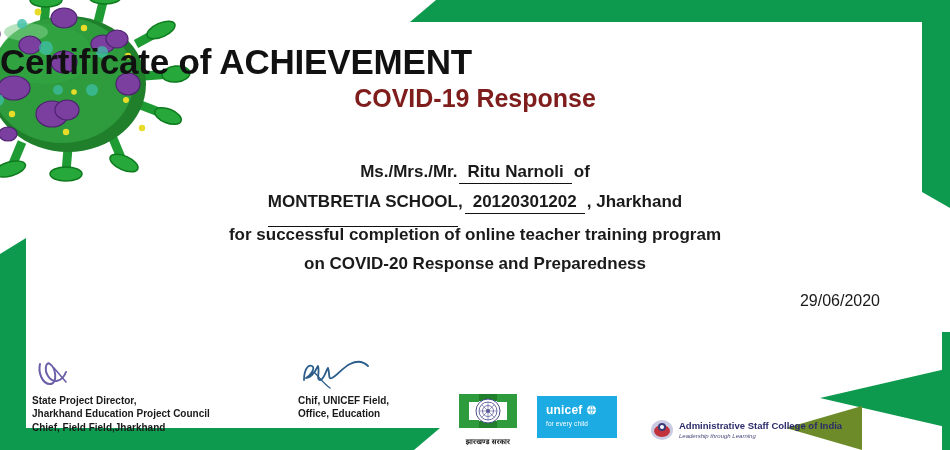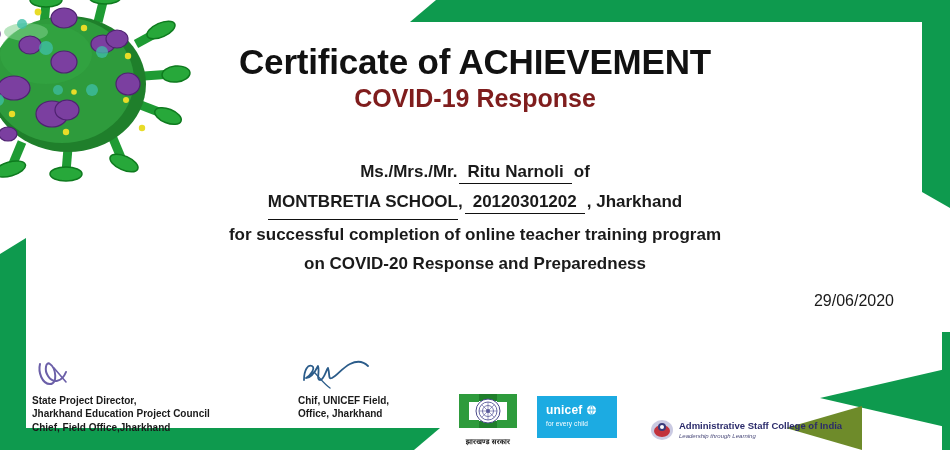--- a/index.html
+++ b/index.html
@@ -93,21 +93,21 @@
     top: 0;
     left: 0;
     width: 950px;
     height: 450px;
   }
   #title-main {
     position: absolute;
     top: 42px;
     left: 0;
     width: 950px;
-    text-align: center;
+    text-align: left;
     font-size: 35px;
     font-weight: bold;
     color: #111111;
     letter-spacing: -0.2px;
   }
   #title-sub {
     position: absolute;
     top: 84px;
     left: 0;
     width: 950px;
@@ -133,27 +133,27 @@
   #line-topic      { top: 254px; }
 
   .fill-blank {
     display: inline-block;
     border-bottom: 1.6px solid #111;
     padding: 0 8px 1px 8px;
     margin: 0 2px;
   }
   .underline-plain {
     border-bottom: 1.6px solid #111;
-    padding-bottom: 8px;
+    padding-bottom: 15px;
   }
 
   #issue-date {
     position: absolute;
     top: 292px;
-    right: 56px;
+    right: 70px;
     font-size: 16px;
     color: #1a1a1a;
     font-weight: normal;
   }
 
   
   .sig-block { position: absolute; }
   #sig-block-state  { left: 32px;  top: 358px; }
   #sig-block-unicef { left: 298px; top: 358px; }
 
@@ -326,32 +326,32 @@
 
     <div id="issue-date">29/06/2020</div>
 
     <div class="sig-block" id="sig-block-state">
       <svg class="sig-mark" width="70" height="32" viewBox="0 0 70 32">
         <path d="M8 6 C6 14, 10 26, 18 26 C26 26, 24 10, 18 6 C14 3, 12 12, 16 18 C21 26, 30 24, 34 14" stroke="#6B5FA8" stroke-width="2" fill="none" stroke-linecap="round"></path>
         <path d="M22 10 L34 24" stroke="#6B5FA8" stroke-width="1.6" fill="none" stroke-linecap="round"></path>
       </svg>
       <div class="sig-caption">State Project Director,</div>
       <div class="sig-caption">Jharkhand Education Project Council</div>
-      <div class="sig-caption">Chief, Field Office,Jharkhand</div>
+      <div class="sig-caption">Chief, Field Field,Jharkhand</div>
     </div>
 
     <div class="sig-block" id="sig-block-unicef">
       <svg class="sig-mark" width="90" height="32" viewBox="0 0 90 32">
         <path d="M6 22 C6 12, 10 6, 14 8 C18 10, 12 18, 8 20 C14 20, 18 12, 20 8
                  C22 14, 18 22, 22 22 C26 22, 28 12, 30 10 C32 16, 30 22, 34 20
                  C40 17, 44 10, 52 6 C60 2, 66 4, 70 8" stroke="#2B5C8A" stroke-width="1.8" fill="none" stroke-linecap="round" stroke-linejoin="round"></path>
         <path d="M16 14 C22 20, 26 26, 32 30" stroke="#2B5C8A" stroke-width="1.4" fill="none" stroke-linecap="round"></path>
       </svg>
       <div class="sig-caption">Chif, UNICEF Field,</div>
-      <div class="sig-caption">Office, Jharkhand</div>
+      <div class="sig-caption">Office, Education</div>
     </div>
 
     <div id="logo-jharkhand">
       <svg width="66" height="42" viewBox="0 0 66 42">
         <path d="M4 4 H24 V12 H14 V30 H24 V38 H4 Z" fill="#2E9B3C"></path>
         <path d="M62 4 H42 V12 H52 V30 H42 V38 H62 Z" fill="#2E9B3C"></path>
         <rect x="24" y="4" width="18" height="7" fill="#1F7F2B"></rect>
         <rect x="24" y="31" width="18" height="7" fill="#1F7F2B"></rect>
         <circle cx="33" cy="21" r="12" fill="#ffffff" stroke="#4A4A8A" stroke-width="1"></circle>
         <circle cx="33" cy="21" r="9" fill="none" stroke="#5A5A9A" stroke-width="0.9"></circle>

